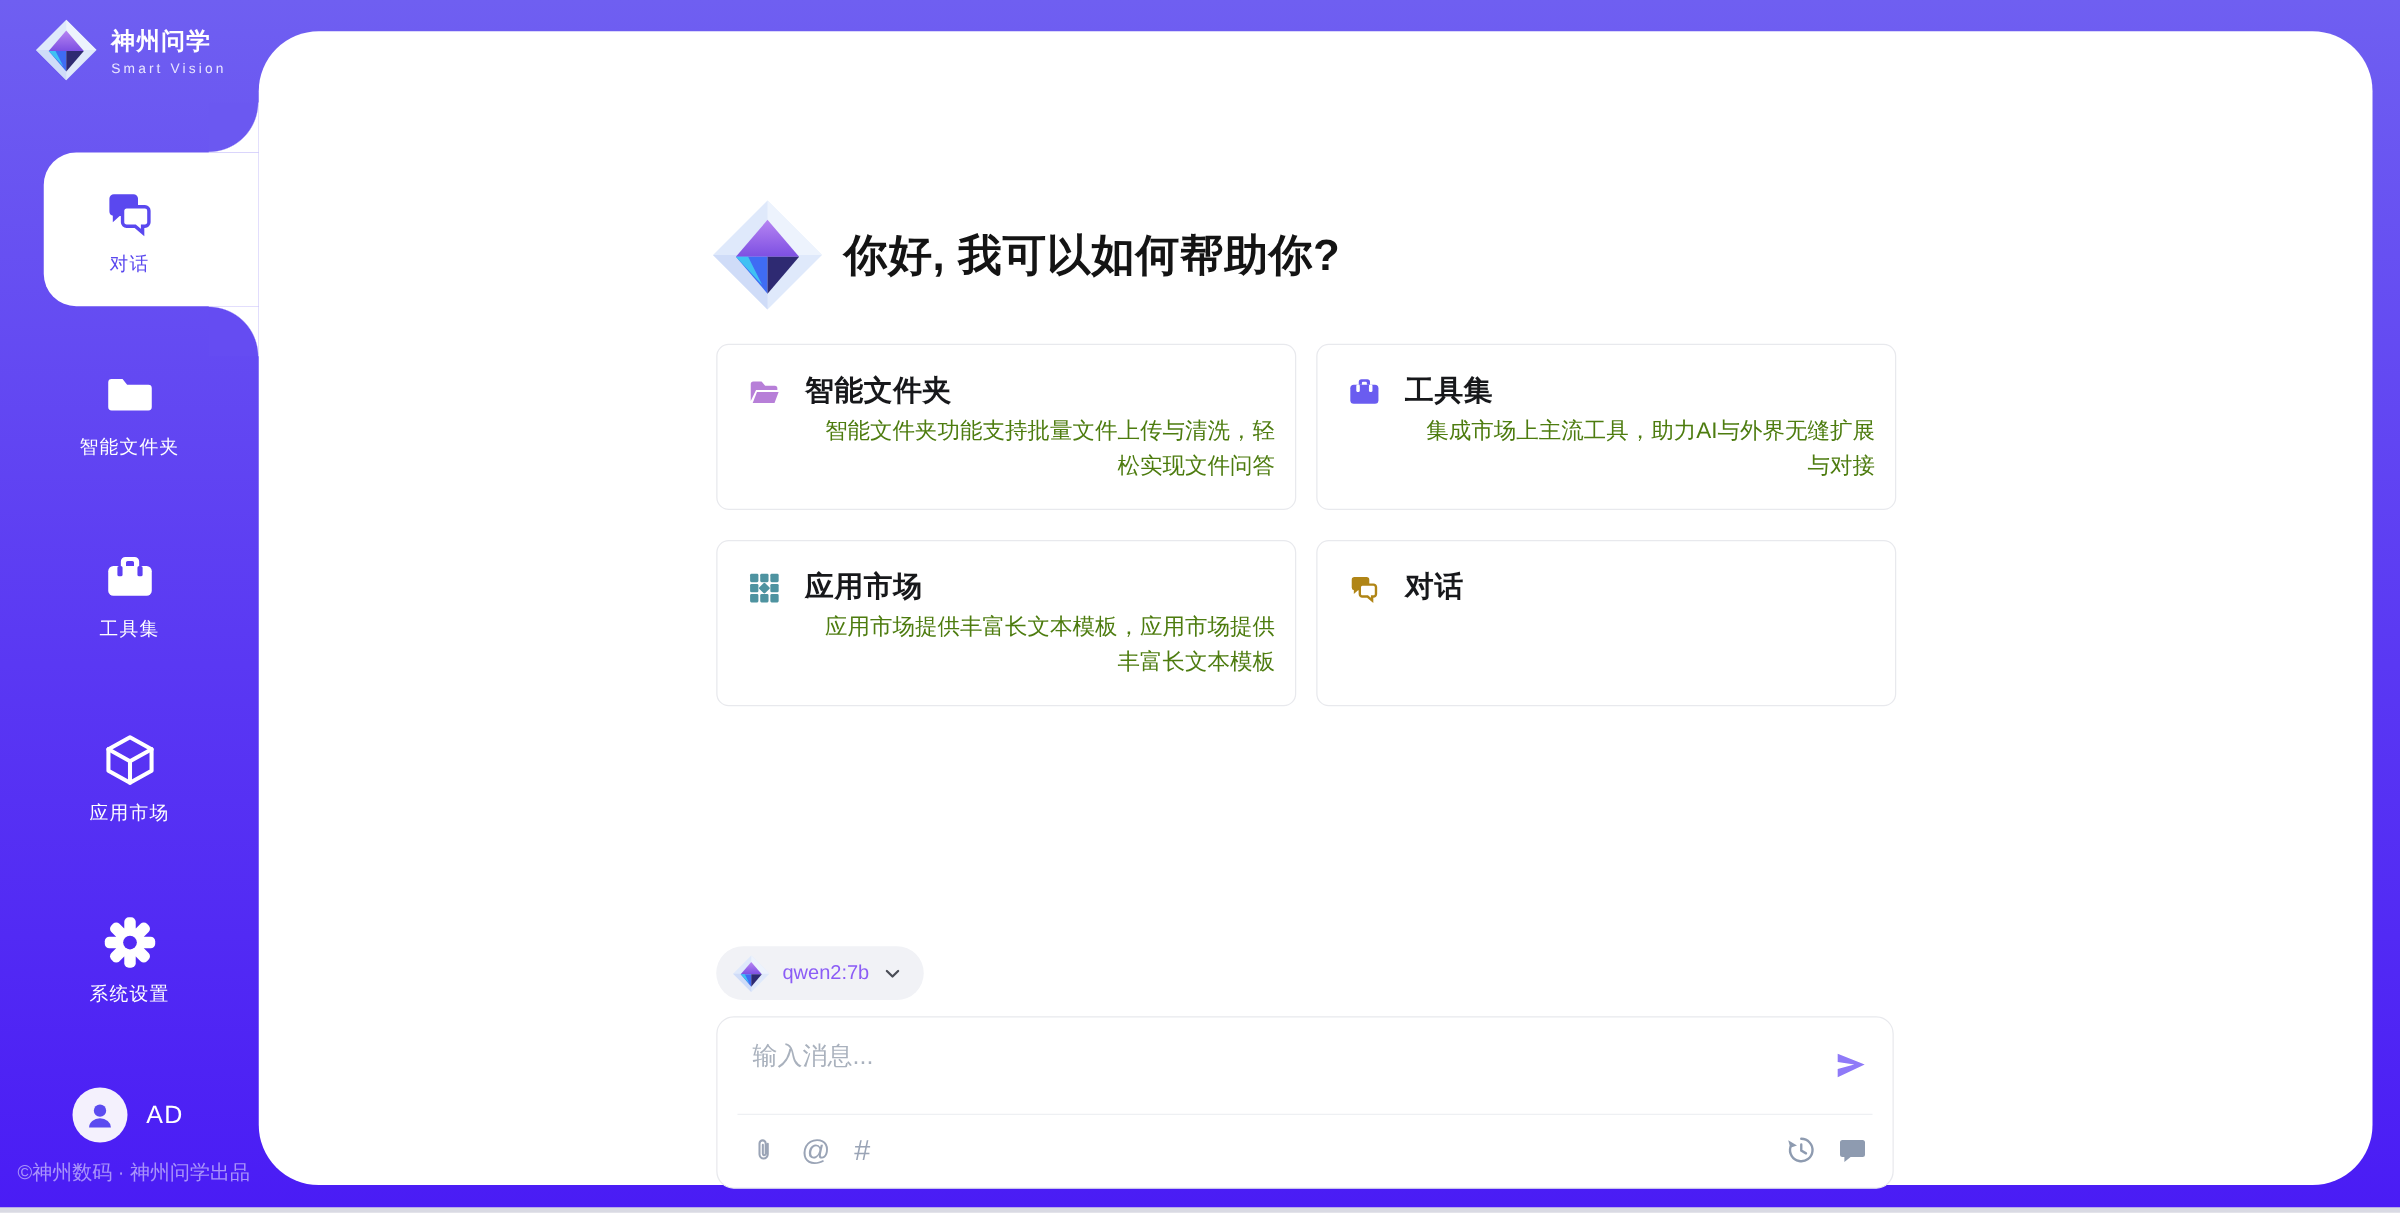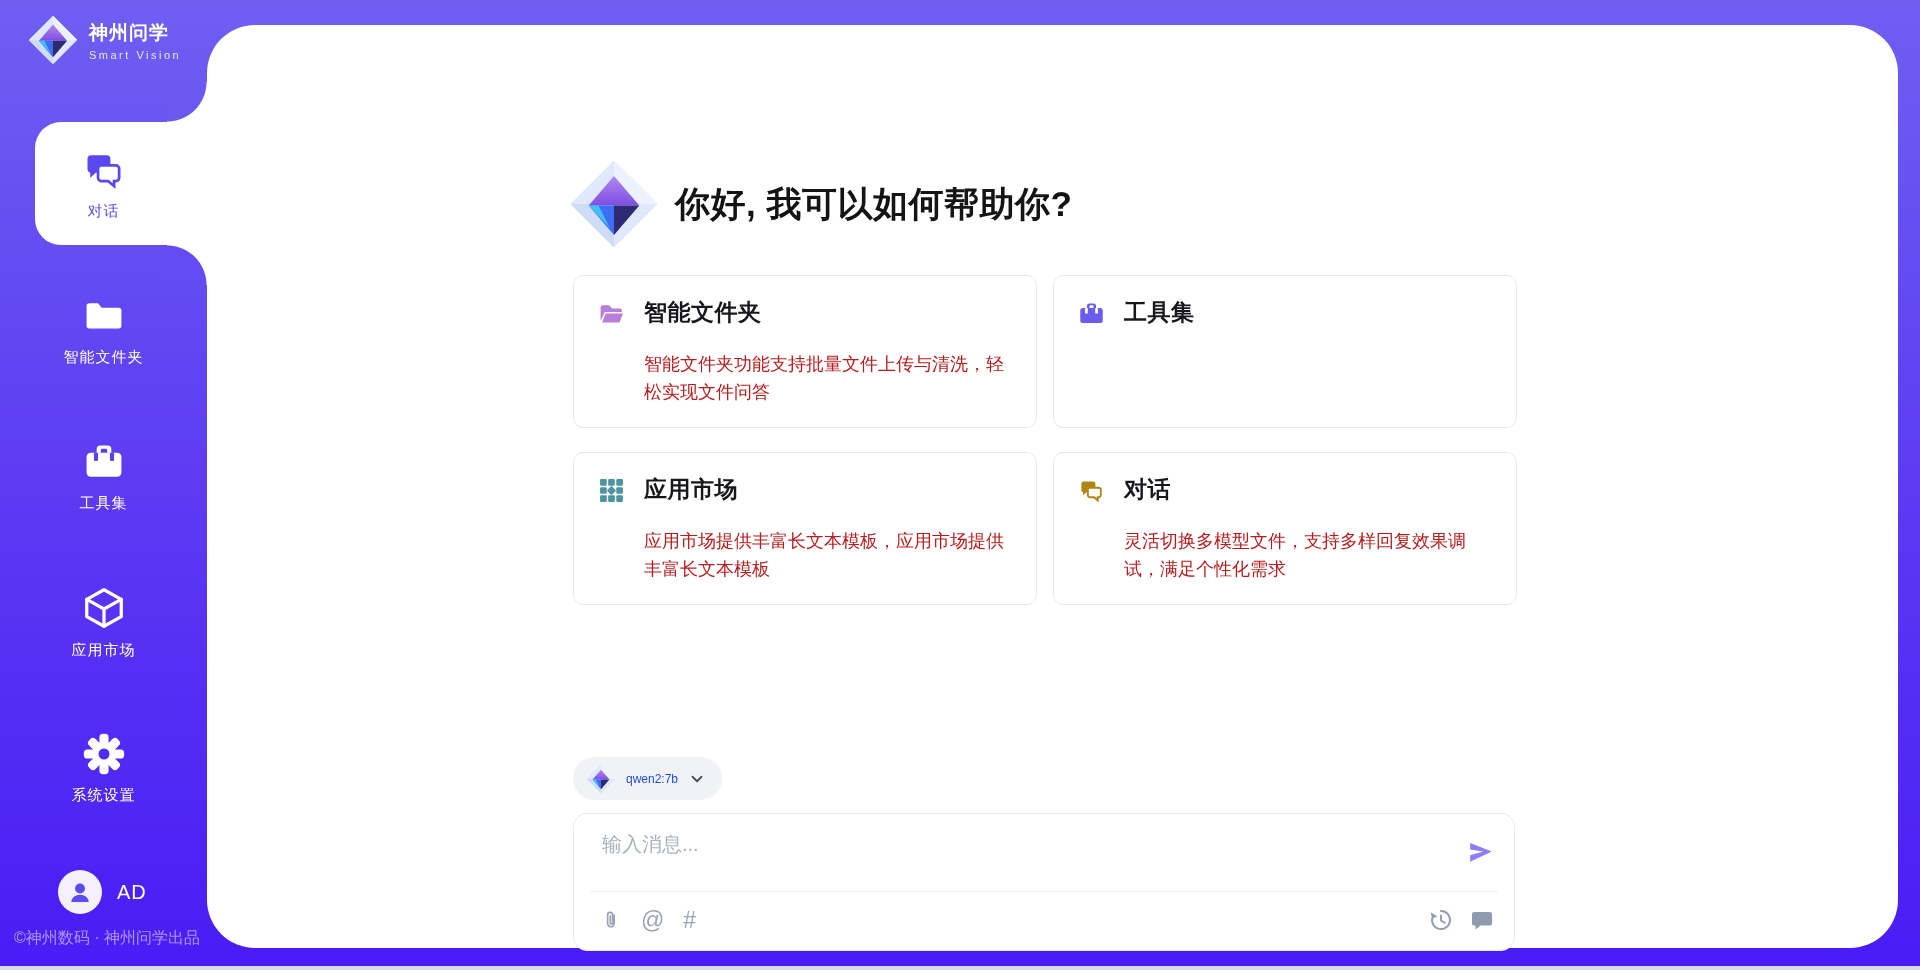--- a/index.html
+++ b/index.html
@@ -44,26 +44,26 @@
 
   .greeting { position:absolute; left:-4px; top:134px; display:flex; align-items:center; gap:16px; }
   .greeting-text { font-size:35px; font-weight:bold; color:#141414; letter-spacing:.5px; }
 
   .cards { position:absolute; left:0; top:250px; display:grid;
            grid-template-columns:464px 464px; grid-column-gap:16px; grid-row-gap:24px; }
   .card { border:1px solid #e8e9ed; border-radius:10px; background:#fff; min-height:127px;
           padding:21px 16px 20px 24px; display:grid; grid-template-columns:46px 1fr; cursor:pointer; }
   .card-icon { margin-top:3px; }
   .card-title { font-size:23px; font-weight:bold; color:#17181b; letter-spacing:.5px; }
-  .card-desc  { font-size:18px; color:#b91c1c; line-height:1.55; margin-top:23px; max-width:380px; }
+  .card-desc  { font-size:18px; color:#4d7c0f; line-height:1.55; margin-top:3px; max-width:380px;text-align:right; }
 
   .model-pill { position:absolute; left:0; bottom:191px; height:43px; border-radius:22px;
                 background:#f1f2f6; display:inline-flex; align-items:center; gap:10px;
                 padding:0 16px 0 13px; cursor:pointer; }
-  .model-name { font-size:12px; color:#1d4ed8; }
+  .model-name { font-size:16px; color:#8b5cf6; }
 
   .composer { position:absolute; left:0; bottom:40px; width:942px; height:138px;
               border:1px solid #e8e9ed; border-radius:14px; background:#fff;
               display:flex; flex-direction:column;justify-content:flex-end; }
   .composer-top { flex:1; display:flex; justify-content:space-between; align-items:flex-start;
                   padding:17px 20px 0 28px; }
   .placeholder { font-size:20px; color:#a9b1bd; cursor:text; width:780px; height:52px; }
   .send-btn { color:#8f7af8; cursor:pointer; margin-top:8px; }
   .divider { border-top:1px solid #eef0f3; margin:0 16px; }
   .composer-bottom { height:58px; display:flex; align-items:center; padding:0 20px 2px 26px; }
@@ -202,20 +202,21 @@
         <div class="card-icon" style="color: rgb(106, 92, 240);">
           <svg width="27" height="27" viewBox="0 0 48 48">
             <path d="M16 14 v-4 a4 4 0 0 1 4-4 h8 a4 4 0 0 1 4 4 v4 h-4.5 v-3 a1.5 1.5 0 0 0-1.5-1.5 h-4 a1.5 1.5 0 0 0-1.5 1.5 v3 Z" fill="currentColor"></path>
             <rect x="4" y="14" width="40" height="27" rx="5" fill="currentColor"></rect>
             <rect x="12.5" y="14" width="5" height="10" rx="1.5" fill="#fff"></rect>
             <rect x="30.5" y="14" width="5" height="10" rx="1.5" fill="#fff"></rect>
           </svg>
         </div>
         <div>
           <div class="card-title">工具集</div>
+          <div class="card-desc">集成市场上主流工具，助力AI与外界无缝扩展与对接</div>
         </div>
       </div>
 
       <div class="card">
         <div class="card-icon" style="color: rgb(78, 147, 160);">
           <svg width="27" height="27" viewBox="0 0 26 26">
             <g fill="currentColor">
               <rect x="2" y="2" width="6.4" height="6.4" rx="1"></rect>
                 <rect x="9.8" y="2" width="6.4" height="6.4" rx="1"></rect>
                 <rect x="17.6" y="2" width="6.4" height="6.4" rx="1"></rect>
@@ -236,21 +237,20 @@
 
       <div class="card">
         <div class="card-icon" style="color: rgb(176, 133, 22);">
           <svg width="27" height="27" viewBox="0 0 48 48">
             <path d="M6 12 a4 4 0 0 1 4-4 h17 a4 4 0 0 1 4 4 v11 a4 4 0 0 1-4 4 h-12 l-6 5.5 v-5.5 h.5 a4 4 0 0 1-3.5-4 Z" fill="currentColor"></path>
             <path d="M21 19 h16 a3.5 3.5 0 0 1 3.5 3.5 v10 a3.5 3.5 0 0 1-3.5 3.5 h-2 v5.5 l-6.5-5.5 h-7.5 a3.5 3.5 0 0 1-3.5-3.5 v-10 a3.5 3.5 0 0 1 3.5-3.5 Z" fill="#fff" stroke="currentColor" stroke-width="3.4"></path>
           </svg>
         </div>
         <div>
           <div class="card-title">对话</div>
-          <div class="card-desc">灵活切换多模型文件，支持多样回复效果调试，满足个性化需求</div>
         </div>
       </div>
     </div>
 
     <div class="model-pill">
       <svg width="30" height="30">
           <use href="#logo-diamond"></use>
         </svg>
       <div class="model-name">qwen2:7b</div>
       <svg width="18" height="18" viewBox="0 0 24 24">

